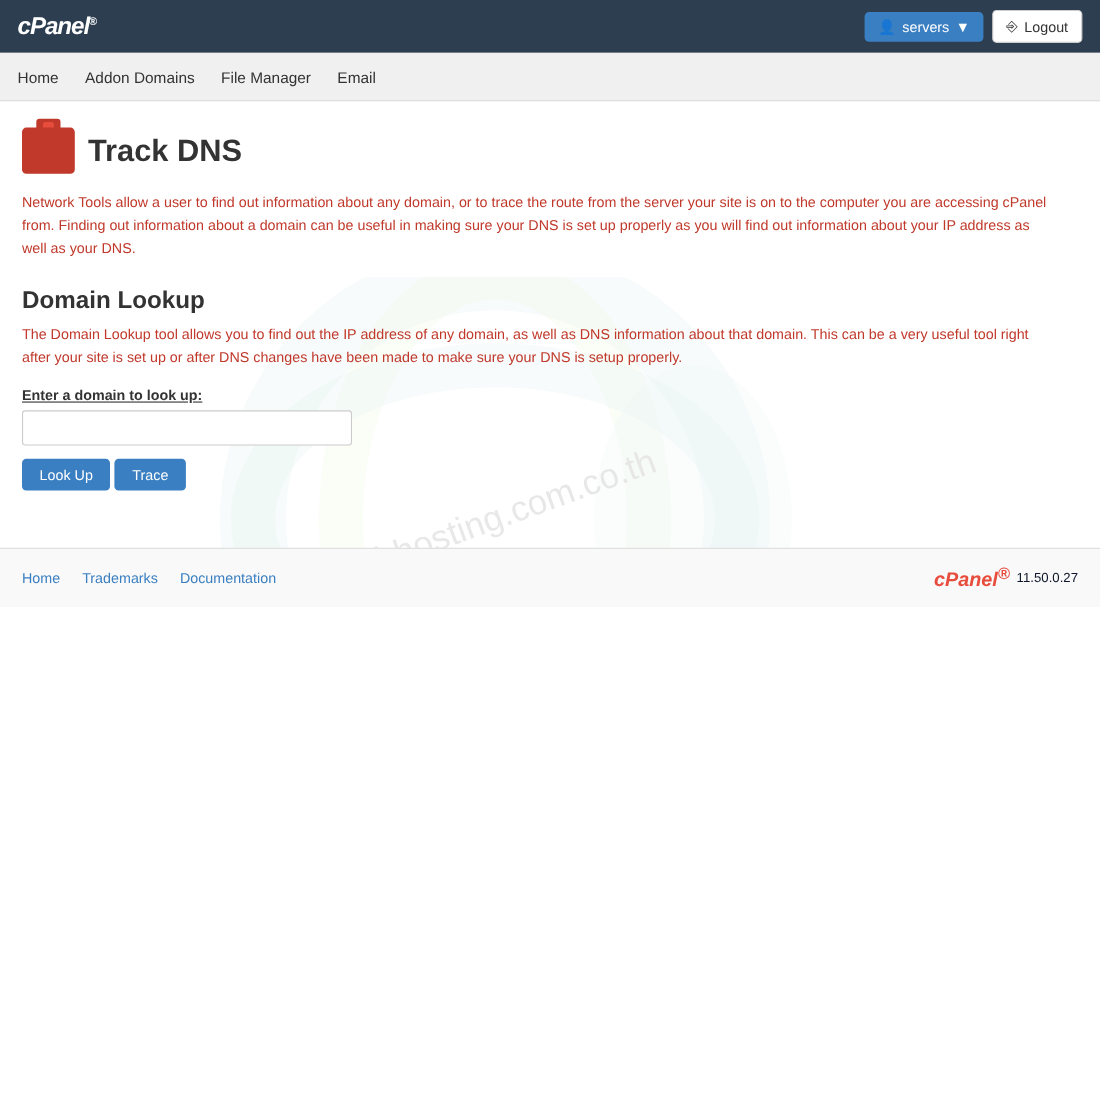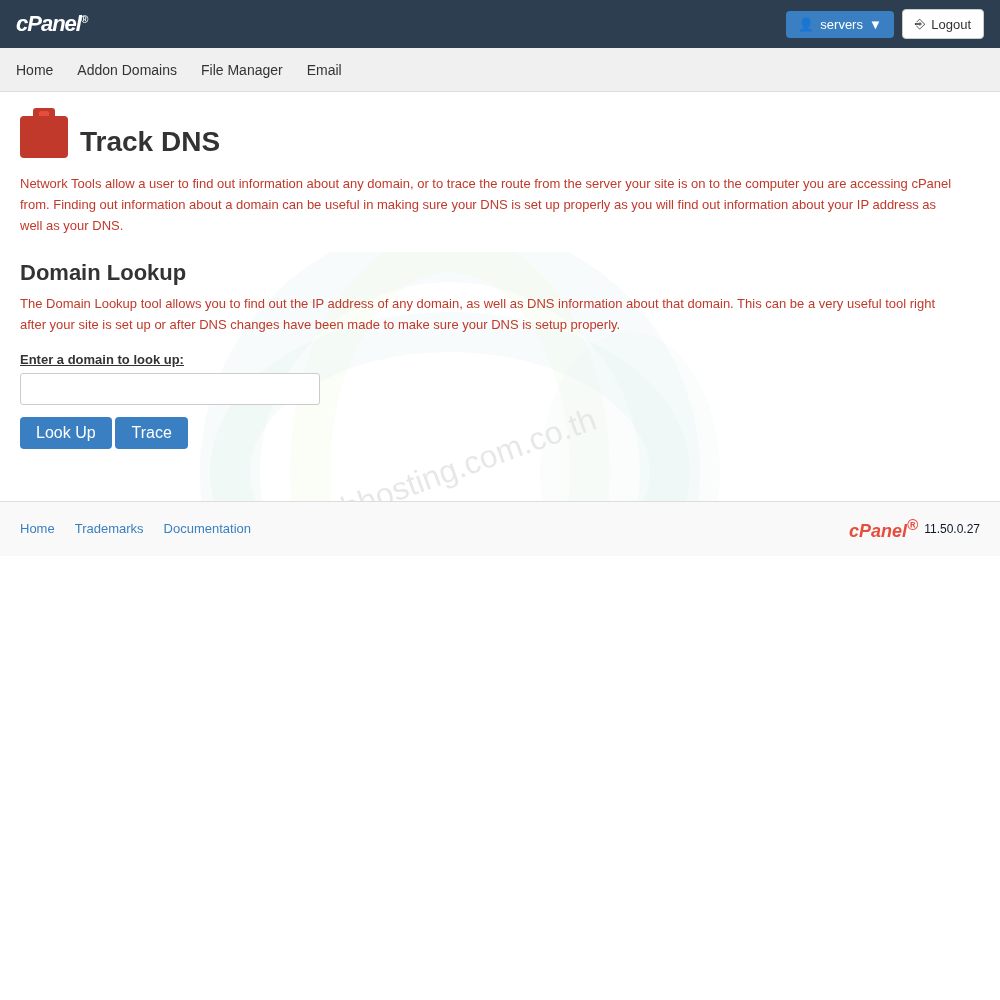--- a/index.html
+++ b/index.html
@@ -95,21 +95,21 @@
     }
 
     .content-inner {
       position: relative;
       z-index: 1;
     }
 
     
     .page-title-row {
       display: flex;
-      align-items: flex-end;
+      align-items: center;
       gap: 12px;
       margin-bottom: 16px;
     }
     .toolbox-icon {
       width: 48px;
       height: 42px;
       background: #c0392b;
       border-radius: 4px;
       position: relative;
       display: flex;
@@ -184,21 +184,21 @@
       font-size: 13px;
       margin-bottom: 12px;
     }
 
     .btn-primary {
       background: #3a7fc1;
       color: #fff;
       border: none;
       padding: 7px 16px;
       border-radius: 4px;
-      font-size: 16px;
+      font-size: 13px;
       cursor: pointer;
       margin-bottom: 28px;
     }
 
     
     .footer {
       background: #f9f9f9;
       border-top: 1px solid #ddd;
       padding: 14px 20px;
       display: flex;

